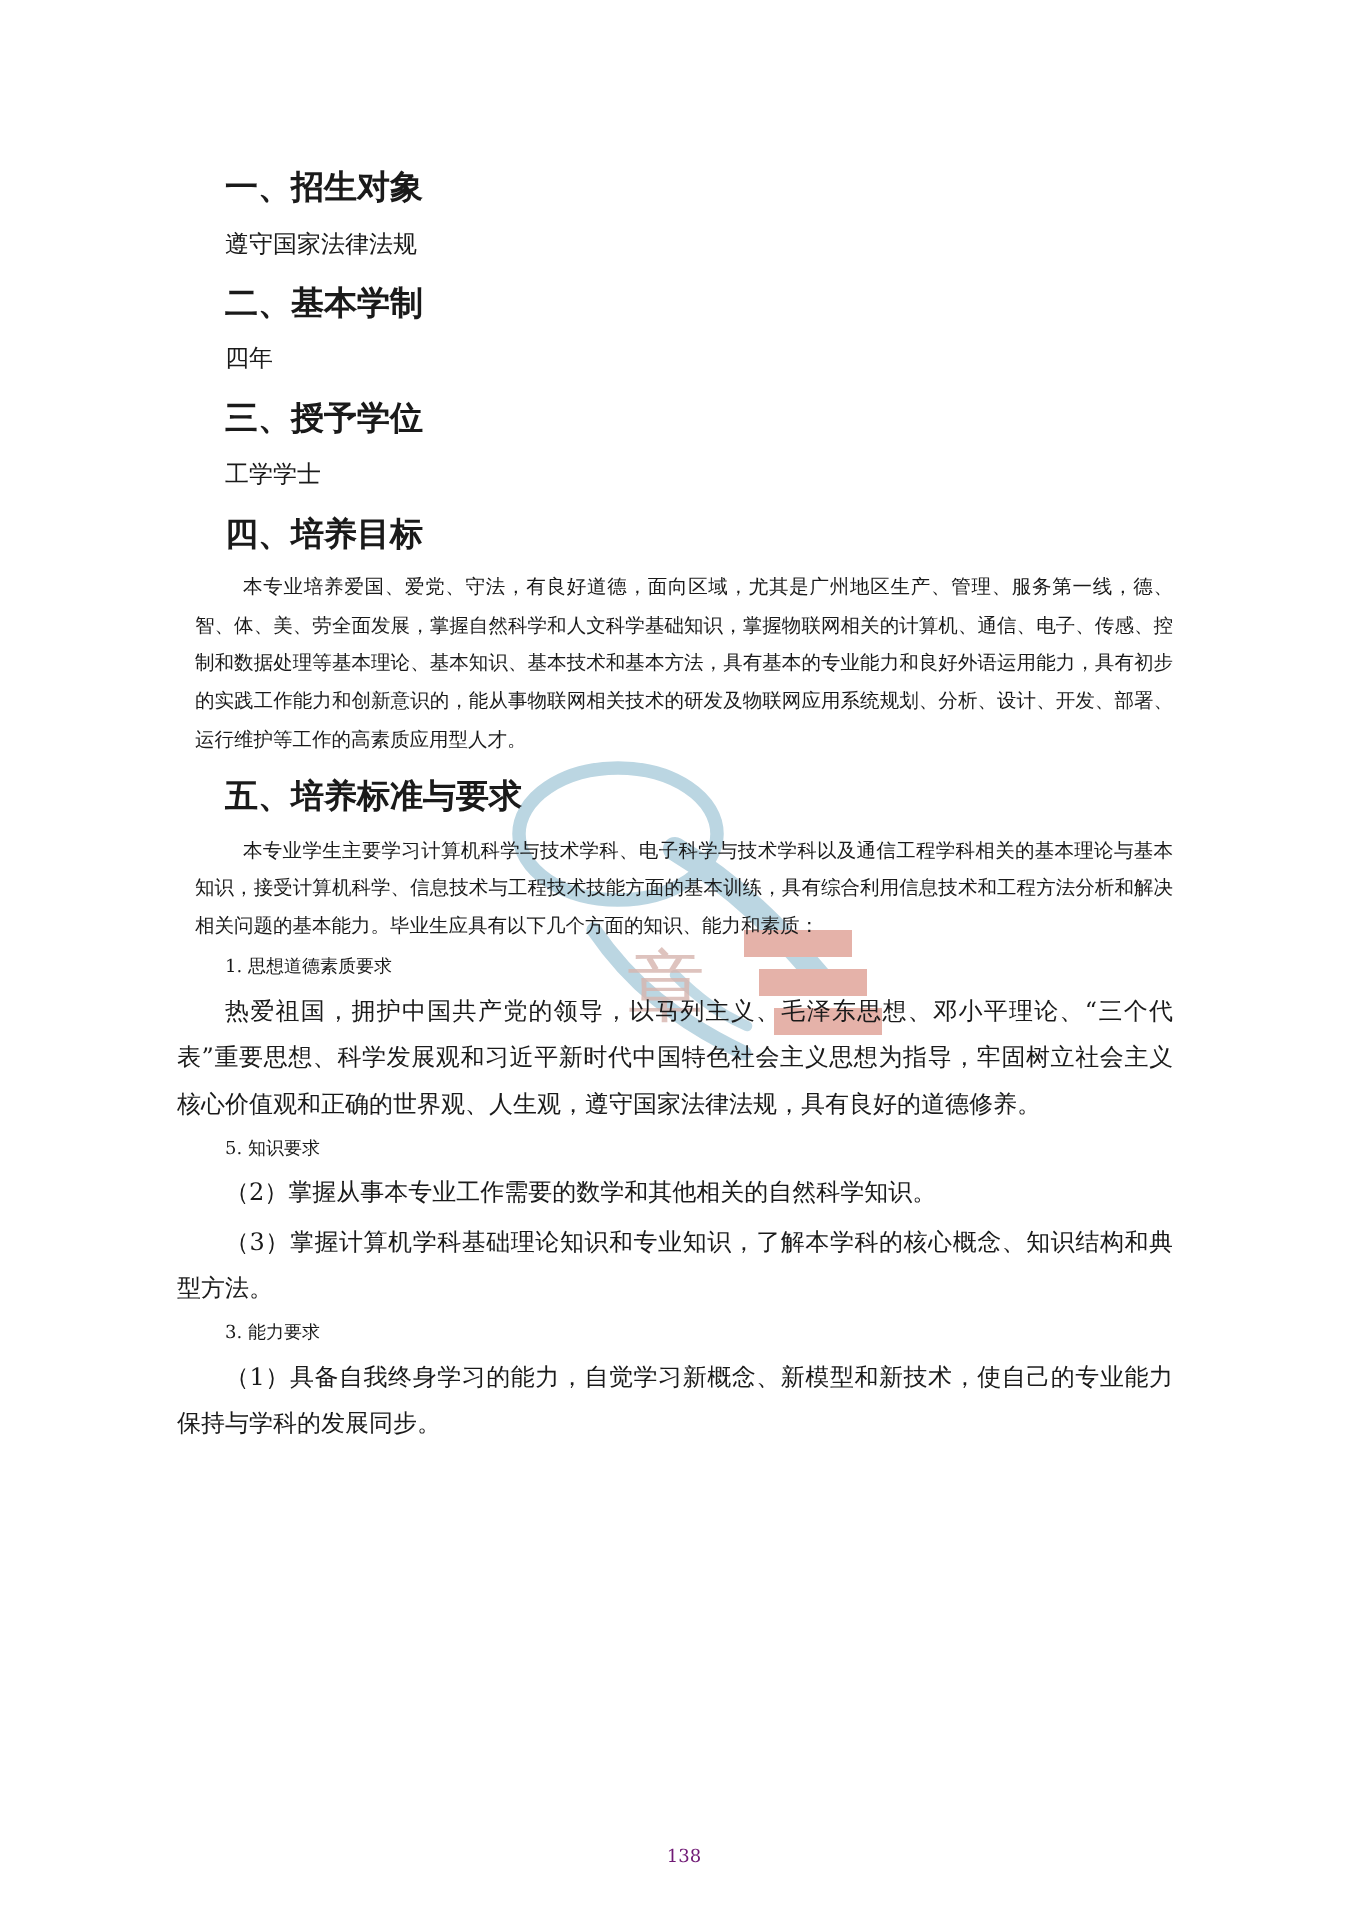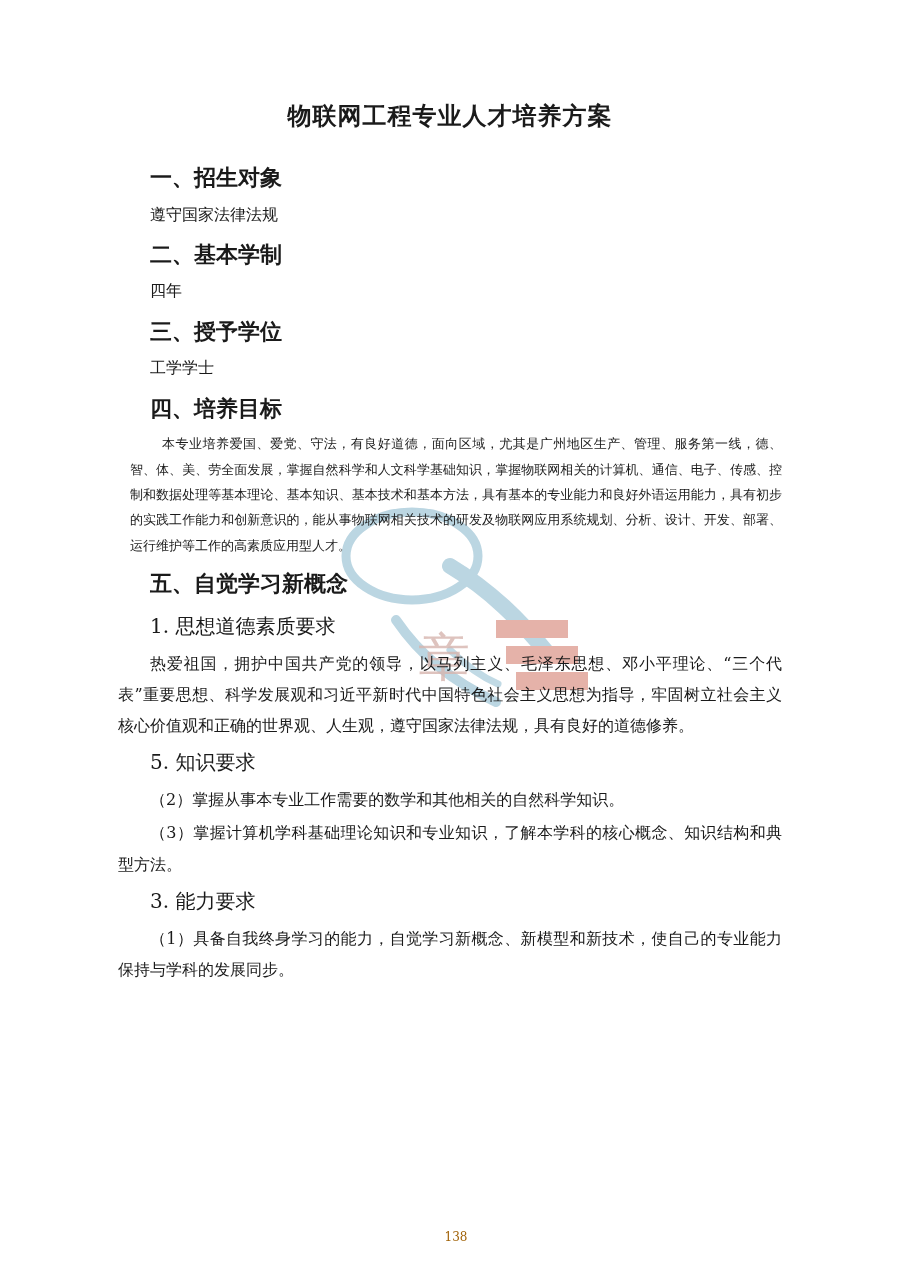--- a/index.html
+++ b/index.html
@@ -59,41 +59,41 @@
   }
   .para {
     font-size: 13px;
     margin: 0 0 2px 12px;
     text-indent: 32px;
     line-height: 1.95;
     text-align: justify;
     text-justify: inter-ideograph;
   }
   .sub-heading {
-    font-size: 20px;
+    font-size: 12px;
     margin: 2px 0 2px 0;
     text-indent: 32px;
     line-height: 1.95;
   }
   .item {
     font-size: 16px;
     margin: 0 0 2px 0;
     text-indent: 32px;
     line-height: 1.95;
     text-align: justify;
     text-justify: inter-ideograph;
   }
   .page-number {
     position: absolute;
     left: 0;
     right: 0;
     bottom: 28px;
     text-align: center;
     font-size: 12px;
-    color: #a16207;
+    color: #701a75;
     font-family: "DejaVu Serif", "Liberation Serif", serif;
     padding-left: 12px;
   }
 </style>
 </head>
 <body>
 
 <div class="page">
 
   <div class="watermark">
@@ -106,35 +106,35 @@
         <path d="M206 176 L278 176 L278 194 L206 194 Z" fill="#c0452f"></path>
         <path d="M216 202 L288 202 L288 220 L216 220 Z" fill="#c0452f"></path>
         <path d="M150 180 C166 196 180 206 198 214" stroke="#6aa6c0" stroke-width="7" fill="none" stroke-linecap="round"></path>
         <text x="118" y="205" font-size="52" fill="#9c4a3a" font-family="DejaVu Serif, serif" opacity="0.8">章</text>
       </g>
     </svg>
   </div>
 
   <div class="content">
 
-    <h1 class="doc-title">物联网工程专业人才培养方案</h1>
 
     <div class="section-heading">一、招生对象</div>
     <div class="plain-line">遵守国家法律法规</div>
 
     <div class="section-heading">二、基本学制</div>
     <div class="plain-line">四年</div>
 
     <div class="section-heading">三、授予学位</div>
     <div class="plain-line">工学学士</div>
 
     <div class="section-heading">四、培养目标</div>
     <p class="para">本专业培养爱国、爱党、守法，有良好道德，面向区域，尤其是广州地区生产、管理、服务第一线，德、智、体、美、劳全面发展，掌握自然科学和人文科学基础知识，掌握物联网相关的计算机、通信、电子、传感、控制和数据处理等基本理论、基本知识、基本技术和基本方法，具有基本的专业能力和良好外语运用能力，具有初步的实践工作能力和创新意识的，能从事物联网相关技术的研发及物联网应用系统规划、分析、设计、开发、部署、运行维护等工作的高素质应用型人才。</p>
 
-    <div class="section-heading">五、自觉学习新概念</div>
+    <div class="section-heading">五、培养标准与要求</div>
+    <p class="para">本专业学生主要学习计算机科学与技术学科、电子科学与技术学科以及通信工程学科相关的基本理论与基本知识，接受计算机科学、信息技术与工程技术技能方面的基本训练，具有综合利用信息技术和工程方法分析和解决相关问题的基本能力。毕业生应具有以下几个方面的知识、能力和素质：</p>
 
     <div class="sub-heading">1. 思想道德素质要求</div>
     <p class="item">热爱祖国，拥护中国共产党的领导，以马列主义、毛泽东思想、邓小平理论、“三个代表”重要思想、科学发展观和习近平新时代中国特色社会主义思想为指导，牢固树立社会主义核心价值观和正确的世界观、人生观，遵守国家法律法规，具有良好的道德修养。</p>
 
     <div class="sub-heading">5. 知识要求</div>
     <p class="item">（2）掌握从事本专业工作需要的数学和其他相关的自然科学知识。</p>
     <p class="item">（3）掌握计算机学科基础理论知识和专业知识，了解本学科的核心概念、知识结构和典型方法。</p>
 
     <div class="sub-heading">3. 能力要求</div>
     <p class="item">（1）具备自我终身学习的能力，自觉学习新概念、新模型和新技术，使自己的专业能力保持与学科的发展同步。</p>

